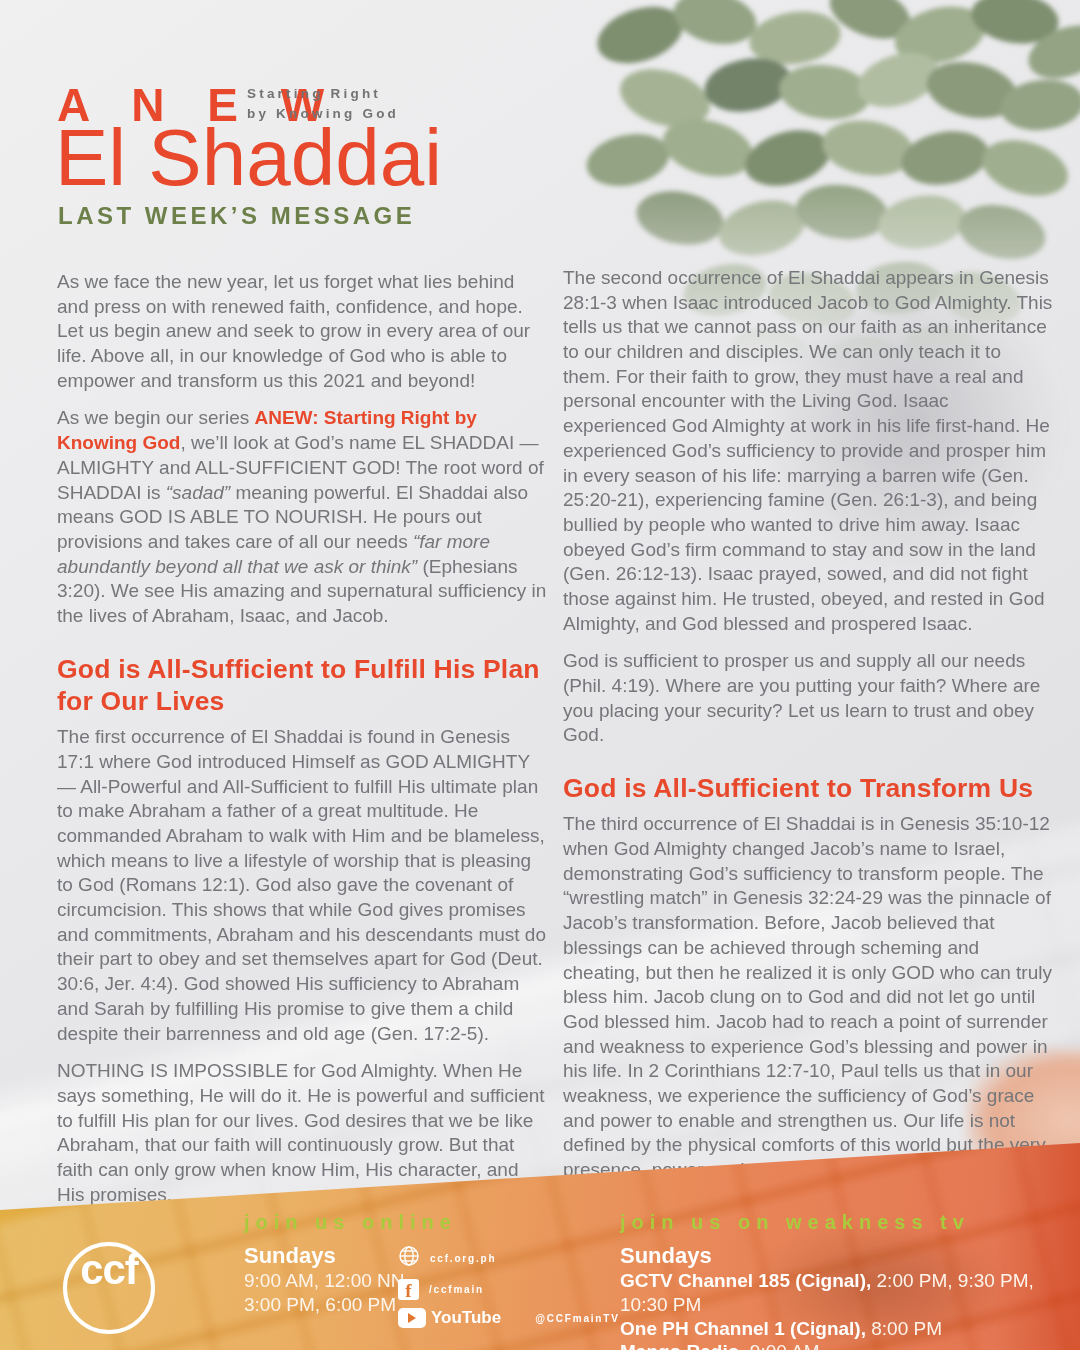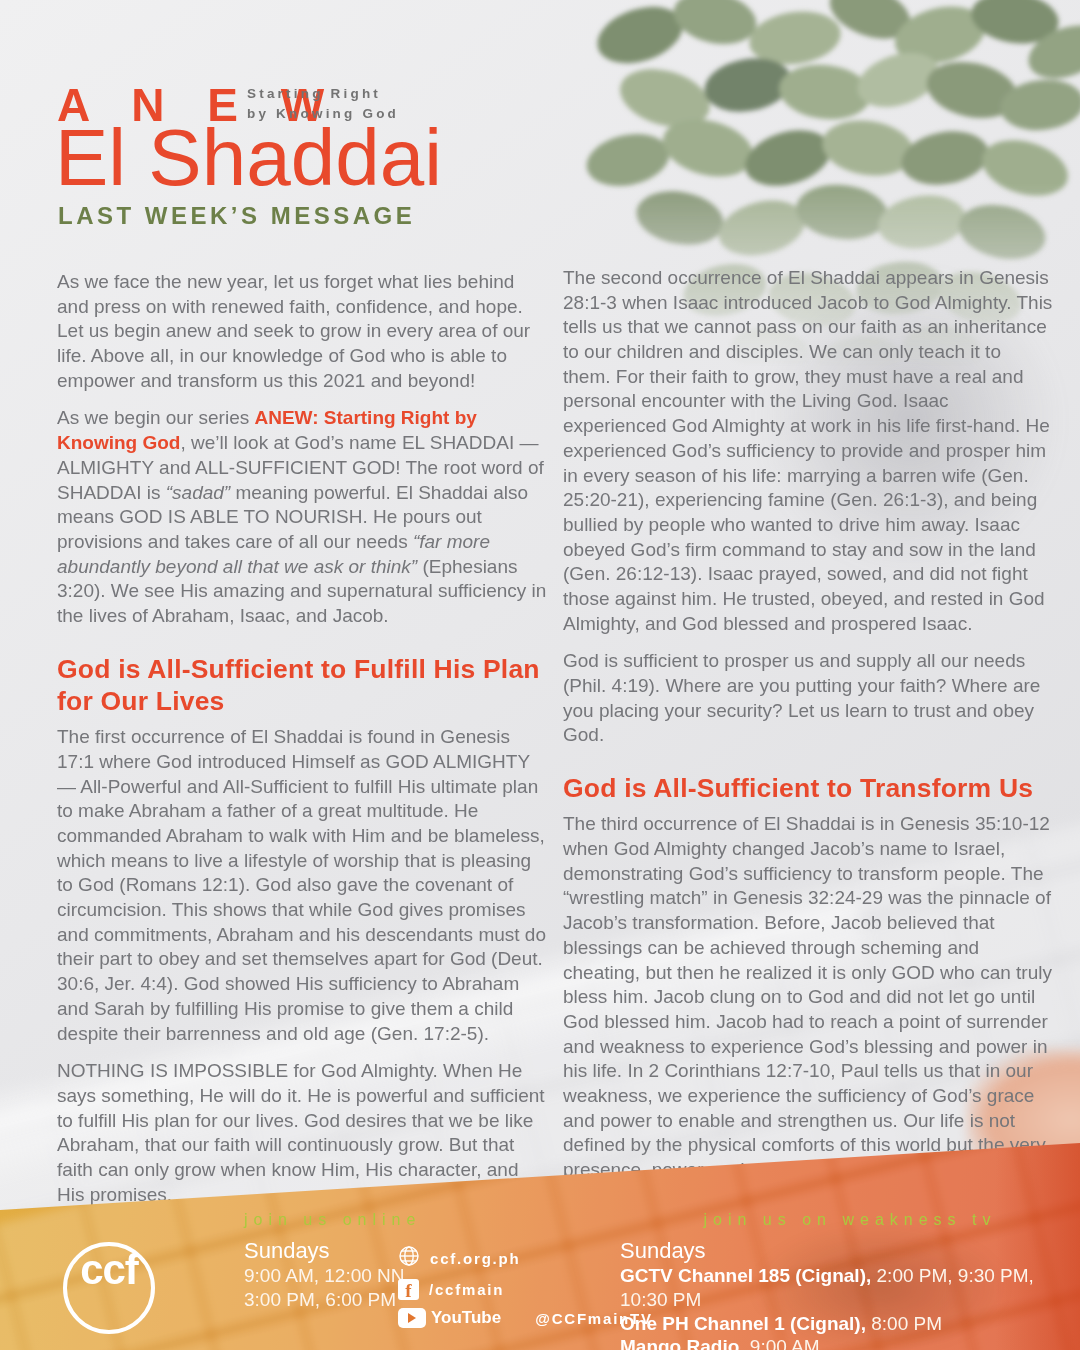--- a/index.html
+++ b/index.html
@@ -86,29 +86,29 @@
   }
   .thumb-footer{
     position:absolute;right:0;top:0;width:85px;height:100%;
     background:linear-gradient(to left,rgba(205,62,25,.55),rgba(205,62,25,0));
   }
   .logo{
     position:absolute;left:63px;top:99px;width:92px;height:92px;border:4px solid #fff;border-radius:50%;
     display:flex;align-items:flex-start;justify-content:center;box-sizing:border-box;
   }
   .logo span{color:#fff;font-weight:bold;font-size:42px;letter-spacing:-1px;}
-  .f-label{color:#AACA3E;font-weight:normal;font-size:16px;letter-spacing:6px;text-align:center;}
-  .f-day{color:#fff;font-weight:normal;font-size:22px;margin-top:9px;}
+  .f-label{color:#AACA3E;font-weight:bold;font-size:20px;letter-spacing:6px;}
+  .f-day{color:#fff;font-weight:bold;font-size:22px;margin-top:9px;}
   .f-line{color:#FDF5EC;font-size:19px;line-height:1.25;}
   .f-line b{color:#fff;}
   .online-block{position:absolute;left:244px;top:68px;}
   .broadcast-block{position:absolute;left:620px;top:68px;}
   .icons-block{position:absolute;left:398px;top:102px;}
   .icon-row{display:flex;align-items:center;margin-bottom:8px;}
-  .icon-row .txt{color:#fff;font-weight:bold;font-size:15px;letter-spacing:1.8px;margin-left:10px;}
+  .icon-row .txt{color:#fff;font-weight:bold;font-size:10px;letter-spacing:1.8px;margin-left:10px;}
   .yt-word{color:#fff;font-weight:bold;font-size:17px;letter-spacing:0;margin-left:5px;margin-right:24px;}
   .fb-box{width:21px;height:21px;background:#fff;border-radius:3px;display:flex;align-items:flex-end;justify-content:center;overflow:hidden;}
   .fb-box span{color:#E2762F;font-weight:bold;font-size:19px;line-height:19px;font-family:"Liberation Serif",serif;}
   .yt-box{width:28px;height:20px;background:#fff;border-radius:5px;display:flex;align-items:center;justify-content:center;}
   .yt-tri{width:0;height:0;border-left:8px solid #E2762F;border-top:5px solid transparent;border-bottom:5px solid transparent;}
 </style>
 </head>
 <body>
 
 <div class="kb-ghost"></div>

